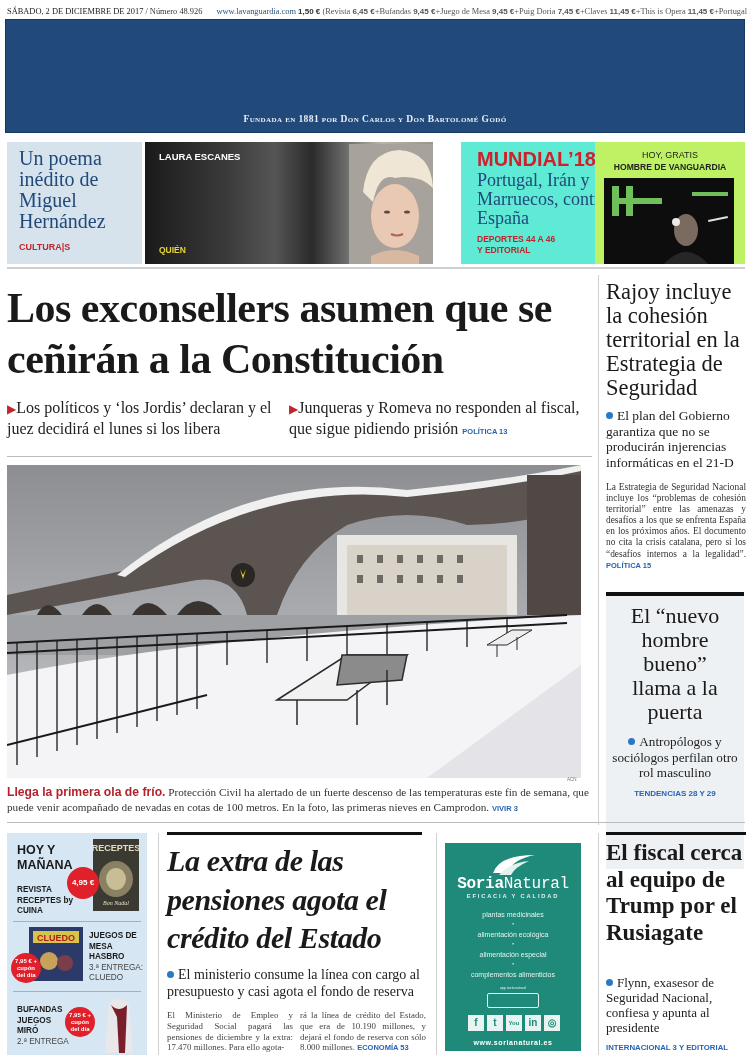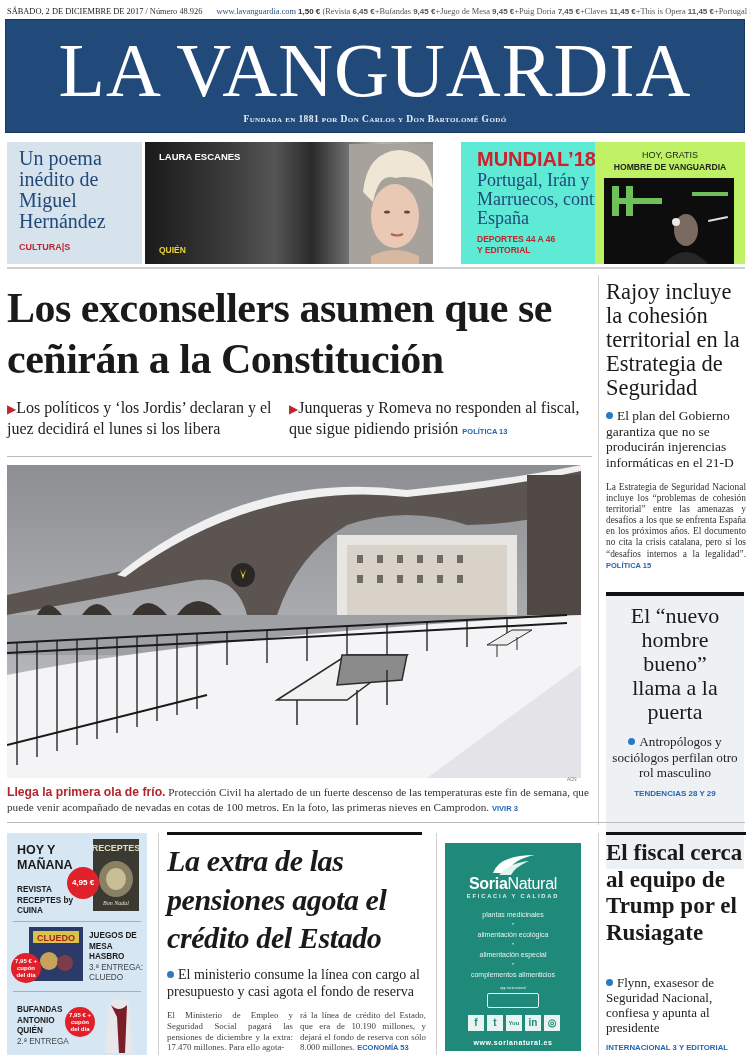--- a/index.html
+++ b/index.html
@@ -75,21 +75,21 @@
   .promo .n { font-weight: normal; color: #444; }
   .badge { position: absolute; border-radius: 50%; background: #e0202a; color: #fff; font-family: "Liberation Sans", sans-serif; font-weight: bold; text-align: center; display: flex; align-items: center; justify-content: center; font-size: 7px; line-height: 8px; }
   .promo .sep { position: absolute; left: 6px; width: 128px; height: 1px; background: #9cb2c5; }
 
   .pens-rule { left: 167px; top: 832px; width: 255px; height: 3px; background: #111; }
   .pens-hl { left: 167px; top: 842px; width: 262px; font-style: italic; font-weight: bold; font-size: 30px; line-height: 38.5px; color: #1a1a1a; letter-spacing: -0.4px; }
   .pens-dek { left: 167px; top: 967px; width: 262px; font-size: 14px; line-height: 16.5px; color: #222; }
   .pens-body { top: 1010px; width: 126px; font-size: 8.9px; line-height: 10.8px; color: #444; text-align: justify; }
 
   .ad { left: 445px; top: 843px; width: 136px; height: 208px; background: #1f8a7a; color: #e9f4f1; text-align: center; }
-  .ad .brand { position: absolute; top: 32px; width: 100%; font-family: Liberation Sans, sans-serif; font-size: 16px; color: #fff; letter-spacing: -0.3px; }
+  .ad .brand { position: absolute; top: 32px; width: 100%; font-family: Liberation Mono, monospace; font-size: 16px; color: #fff; letter-spacing: -0.3px; }
   .ad .brand b { font-weight: bold; }
   .ad .tag { position: absolute; top: 50px; width: 100%; font-family: "Liberation Sans", sans-serif; font-weight: bold; font-size: 5.8px; letter-spacing: 1.8px; color: #dff0ec; }
   .ad .item { position: absolute; width: 100%; font-family: "Liberation Sans", sans-serif; font-size: 7px; color: #e6f3ef; }
   .ad .bul { position: absolute; width: 100%; font-size: 6px; color: #e6f3ef; }
   .ad .url { position: absolute; top: 196px; width: 100%; font-family: "Liberation Sans", sans-serif; font-weight: bold; font-size: 7px; letter-spacing: 0.6px; color: #fff; }
   .ad .social { position: absolute; top: 172px; left: 14px; width: 110px; height: 18px; display: flex; gap: 3px; justify-content: center; }
   .ad .social span { display: inline-block; width: 16px; height: 16px; background: #e8f4f1; color: #1f8a7a; font-family: "Liberation Sans", sans-serif; font-weight: bold; font-size: 10px; line-height: 16px; }
   .ad .store { position: absolute; top: 150px; left: 42px; width: 52px; height: 15px; border: 1px solid #e6f3ef; border-radius: 2px; }
   .ad .store-l { position: absolute; top: 143px; width: 100%; font-family: "Liberation Sans", sans-serif; font-size: 3.5px; color: #e6f3ef; }
 
@@ -103,21 +103,20 @@
 
 <div class="abs topbar">
   <span class="date">SÁBADO, 2 DE DICIEMBRE DE 2017</span> /
   <span>Número 48.926</span>
   <span class="url">www.lavanguardia.com</span>
   <b>1,50 €</b>
   <span class="extras">(<span>Revista</span> <b>6,45 €</b>+<span>Bufandas</span> <b>9,45 €</b>+<span>Juego de Mesa</span> <b>9,45 €</b>+<span>Puig Doria</span> <b>7,45 €</b>+<span>Claves</span> <b>11,45 €</b>+<span>This is Opera</span> <b>11,45 €</b>+<span>Portugal</span> <b>11,45 €</b>)</span>
 </div>
 
 <div class="abs masthead">
-  <div class="title">LA VANGUARDIA</div>
   <div class="founded">Fundada en 1881 por Don Carlos y Don Bartolomé Godó</div>
 </div>
 
 <div class="abs teaser t1">
   <div class="hl">Un poema inédito de Miguel Hernández</div>
   <div class="sec">CULTURA|S</div>
 </div>
 
 <div class="abs teaser t2">
   <svg class="face" viewBox="0 0 86 120">
@@ -298,21 +297,21 @@
   </div>
   <div class="sep" style="top:158px;"></div>
 
   <svg style="position:absolute;left:90px;top:160px;width:44px;height:60px;" viewBox="0 0 44 60">
     <rect width="44" height="60" fill="#d6e7f3"></rect>
     <path d="M8 60 L12 10 Q22 2 32 10 L36 60 Z" fill="#e8e8ea"></path>
     <path d="M14 12 Q22 20 30 12 L28 60 L22 60 L20 24 Z" fill="#7a1f2a"></path>
   </svg>
   <div class="badge" style="left:58px;top:174px;width:30px;height:30px;font-size:6px;line-height:7px;padding:2px;">7,95 € + cupón del día</div>
   <div class="p" style="left:10px;top:172px;width:52px;">
-    <div>BUFANDAS ANTONIO QUIÉN</div>
+    <div>BUFANDAS JUEGOS MIRÓ</div>
     <div class="n">2.ª ENTREGA</div>
   </div>
 </div>
 
 <div class="abs pens-rule"></div>
 <div class="abs pens-hl">La extra de las pensiones agota el crédito del Estado</div>
 <div class="abs pens-dek"><span class="dot"></span><span>El ministerio consume la línea con cargo al presupuesto y casi agota el fondo de reserva</span></div>
 <div class="abs pens-body" style="left:167px;">El Ministerio de Empleo y Seguridad Social pagará las pensiones de diciembre y la extra: 17.470 millones. Para ello agota-</div>
 <div class="abs pens-body" style="left:300px;"><span>rá la línea de crédito del Estado, que era de 10.190 millones, y dejará el fondo de reserva con sólo 8.000 millones.</span> <span class="ref">ECONOMÍA 53</span></div>
 

